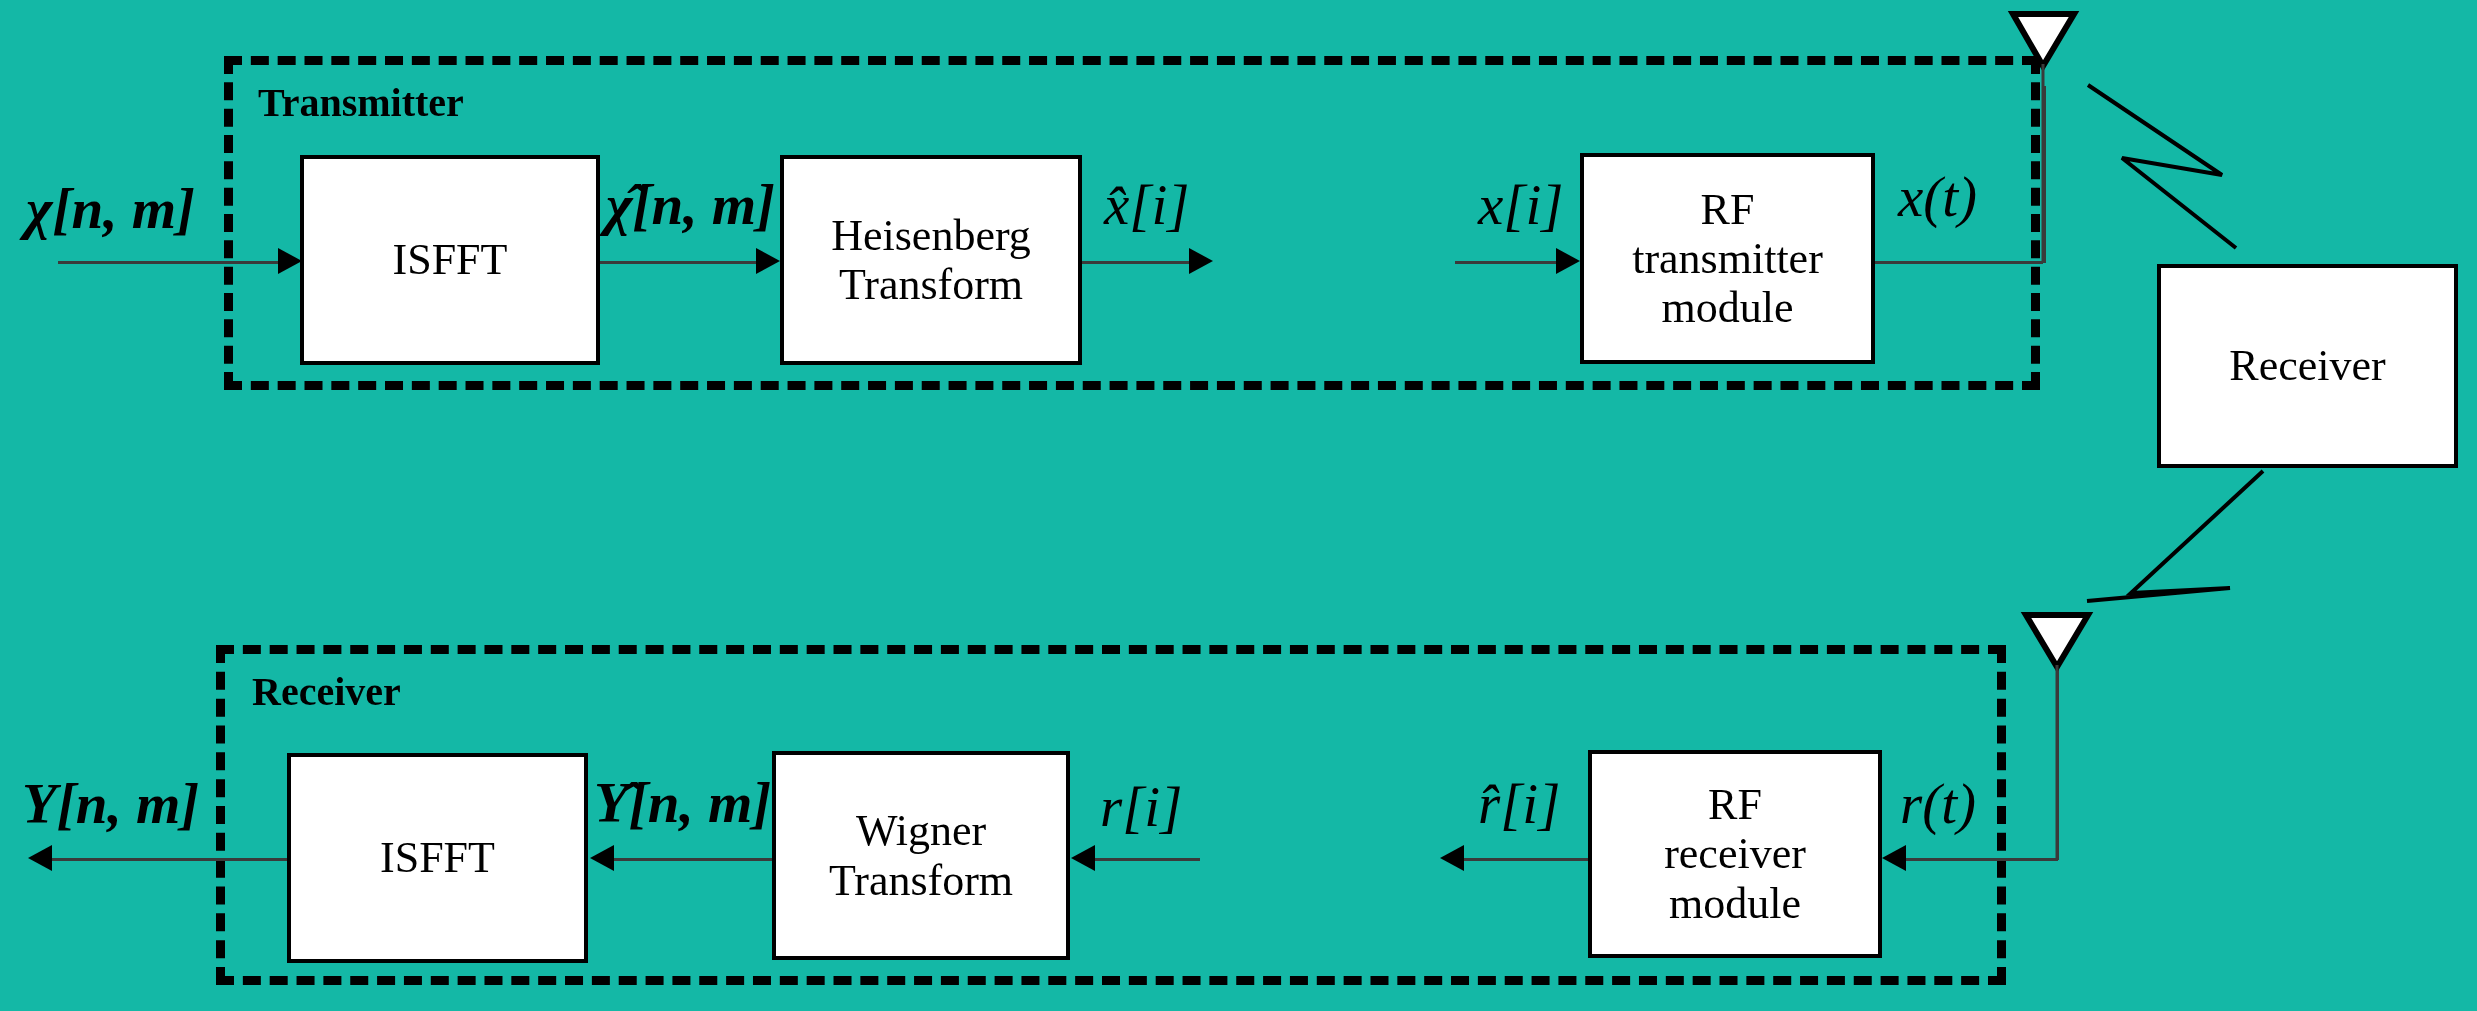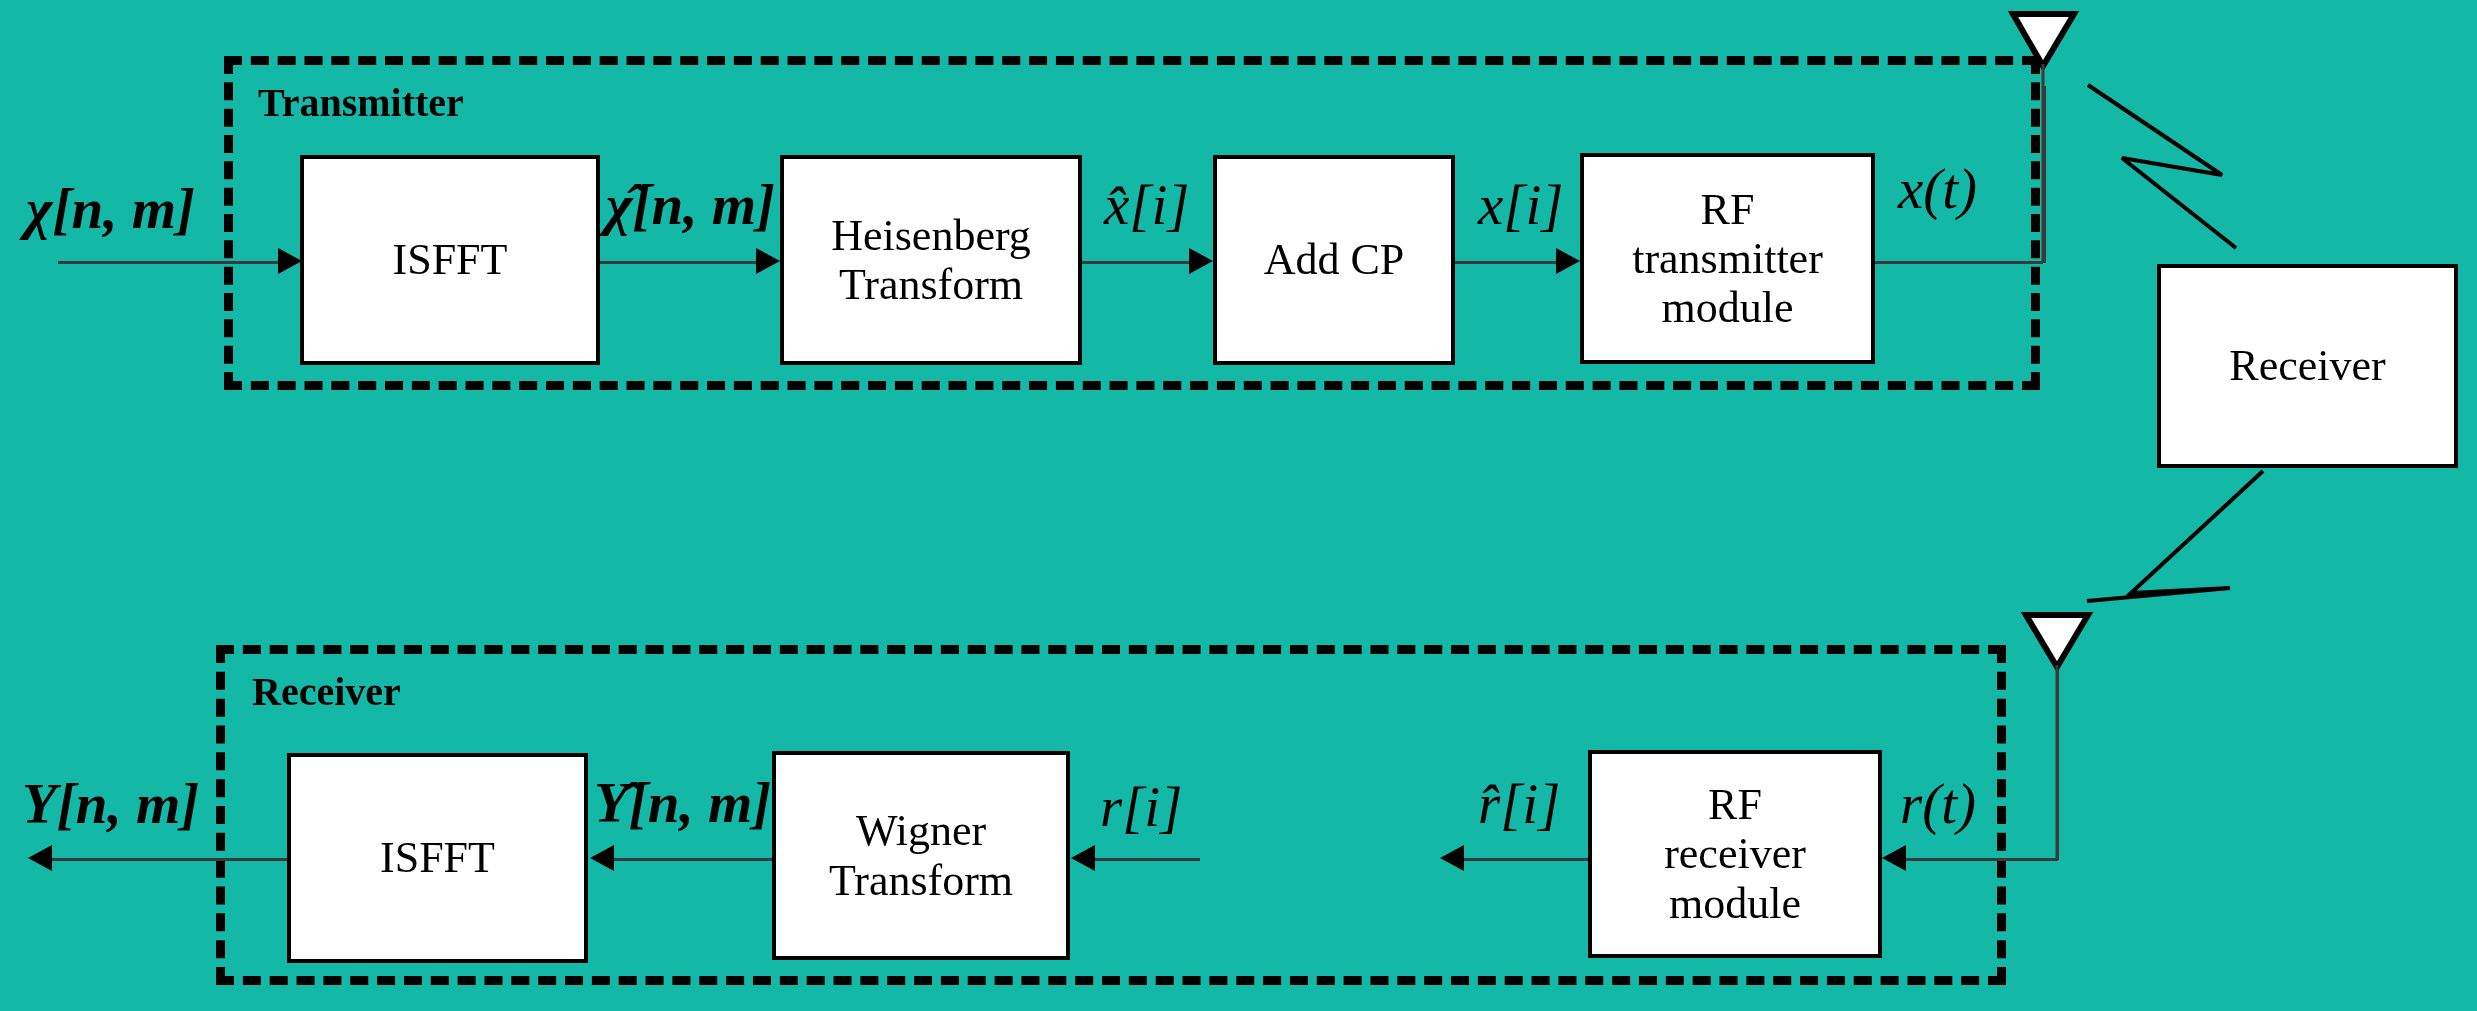--- a/index.html
+++ b/index.html
@@ -111,37 +111,34 @@
     <div>
       <span>Heisenberg</span>
       <span>Transform</span>
     </div>
   </div>
 
   <div class="sig" style="left:1104px; top:176px;">x̂[i]</div>
   <div class="hline" style="left:1082px; top:261px; width:110px;"></div>
   <div class="arrow-r" style="left:1189px; top:248px;"></div>
 
-  <div class="block" style="left:1213px; top:155px; width:242px; height:210px;">
-    <span>Add CP</span>
-  </div>
 
   <div class="sig" style="left:1478px; top:176px;">x[i]</div>
   <div class="hline" style="left:1455px; top:261px; width:104px;"></div>
   <div class="arrow-r" style="left:1556px; top:248px;"></div>
 
   <div class="block" style="left:1580px; top:153px; width:295px; height:211px;">
     <div>
       <span>RF</span>
       <span>transmitter</span>
       <span>module</span>
     </div>
   </div>
 
-  <div class="sig" style="left:1898px; top:160px;">x(t)</div>
+  <div class="sig" style="left:1898px; top:168px;">x(t)</div>
   <div class="hline" style="left:1875px; top:261px; width:168px;"></div>
   <div class="vline" style="left:2043px; top:86px; height:177px;"></div>
 
   <div class="block" style="left:2157px; top:264px; width:301px; height:204px;">
     <span>Receiver</span>
   </div>
 
   <div class="enclosure" style="left:216px; top:645px; width:1790px; height:340px;"></div>
 
   <div class="enclosure-title" style="left:252px; top:672px;">Receiver</div>

